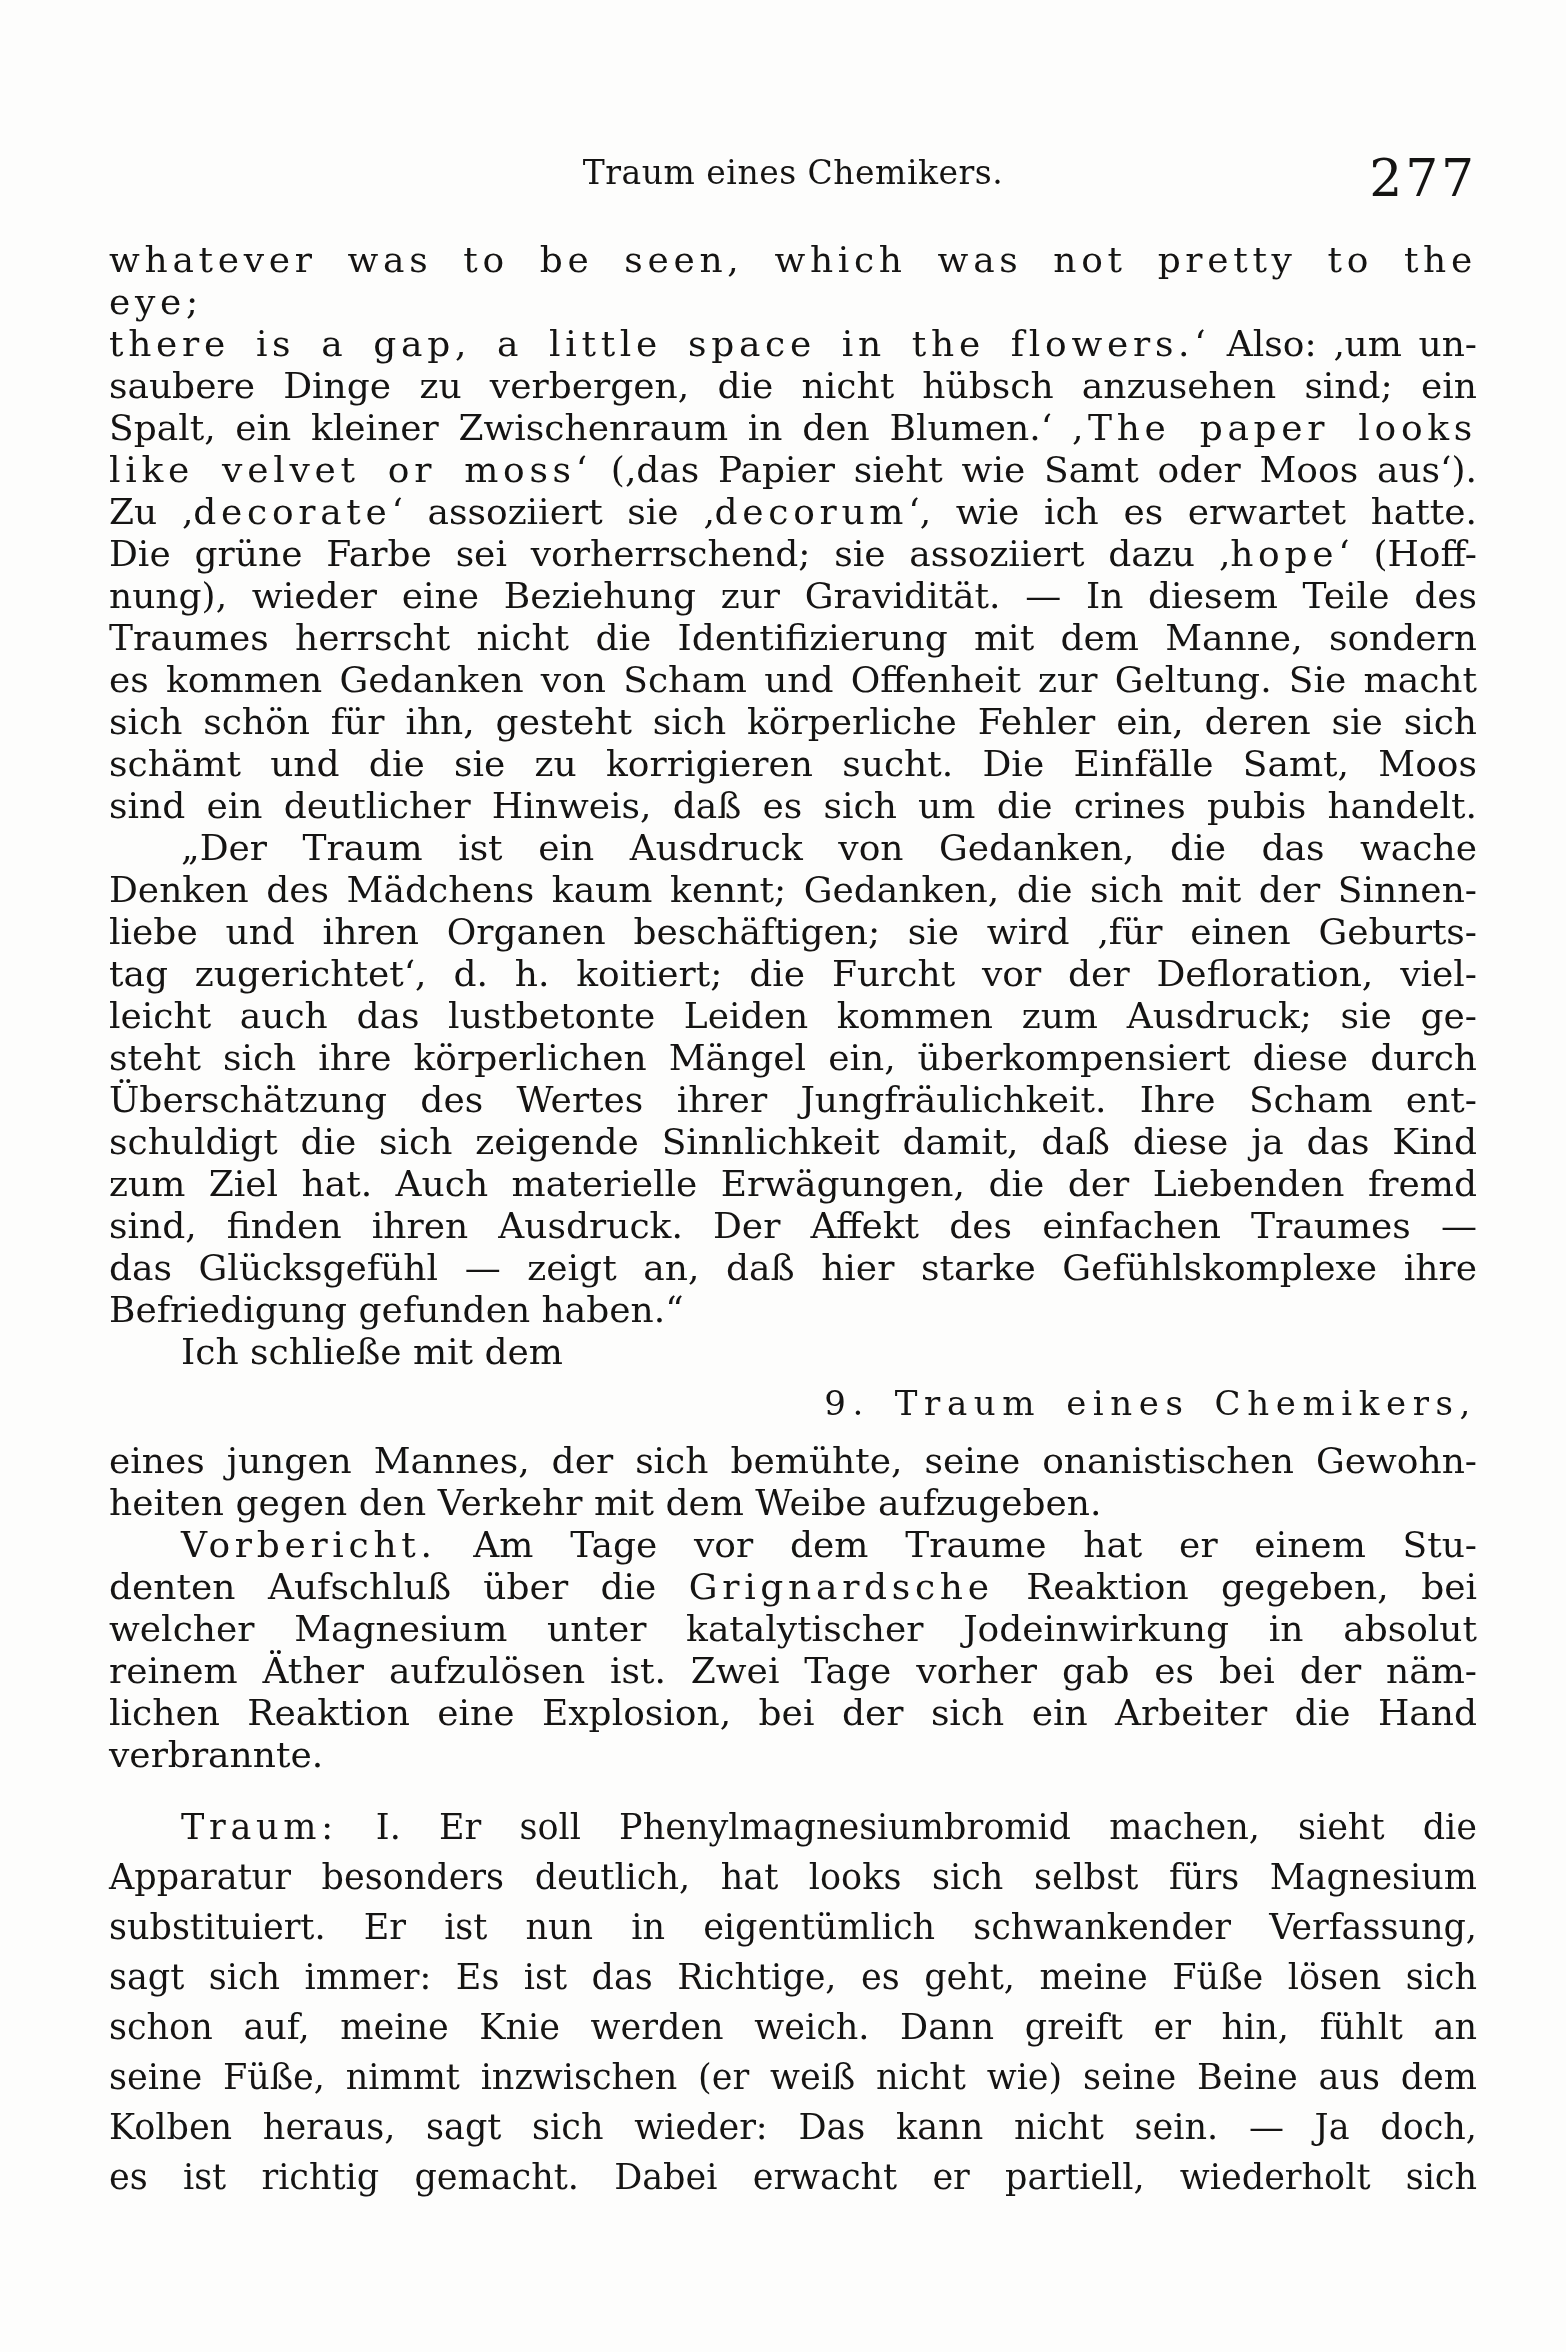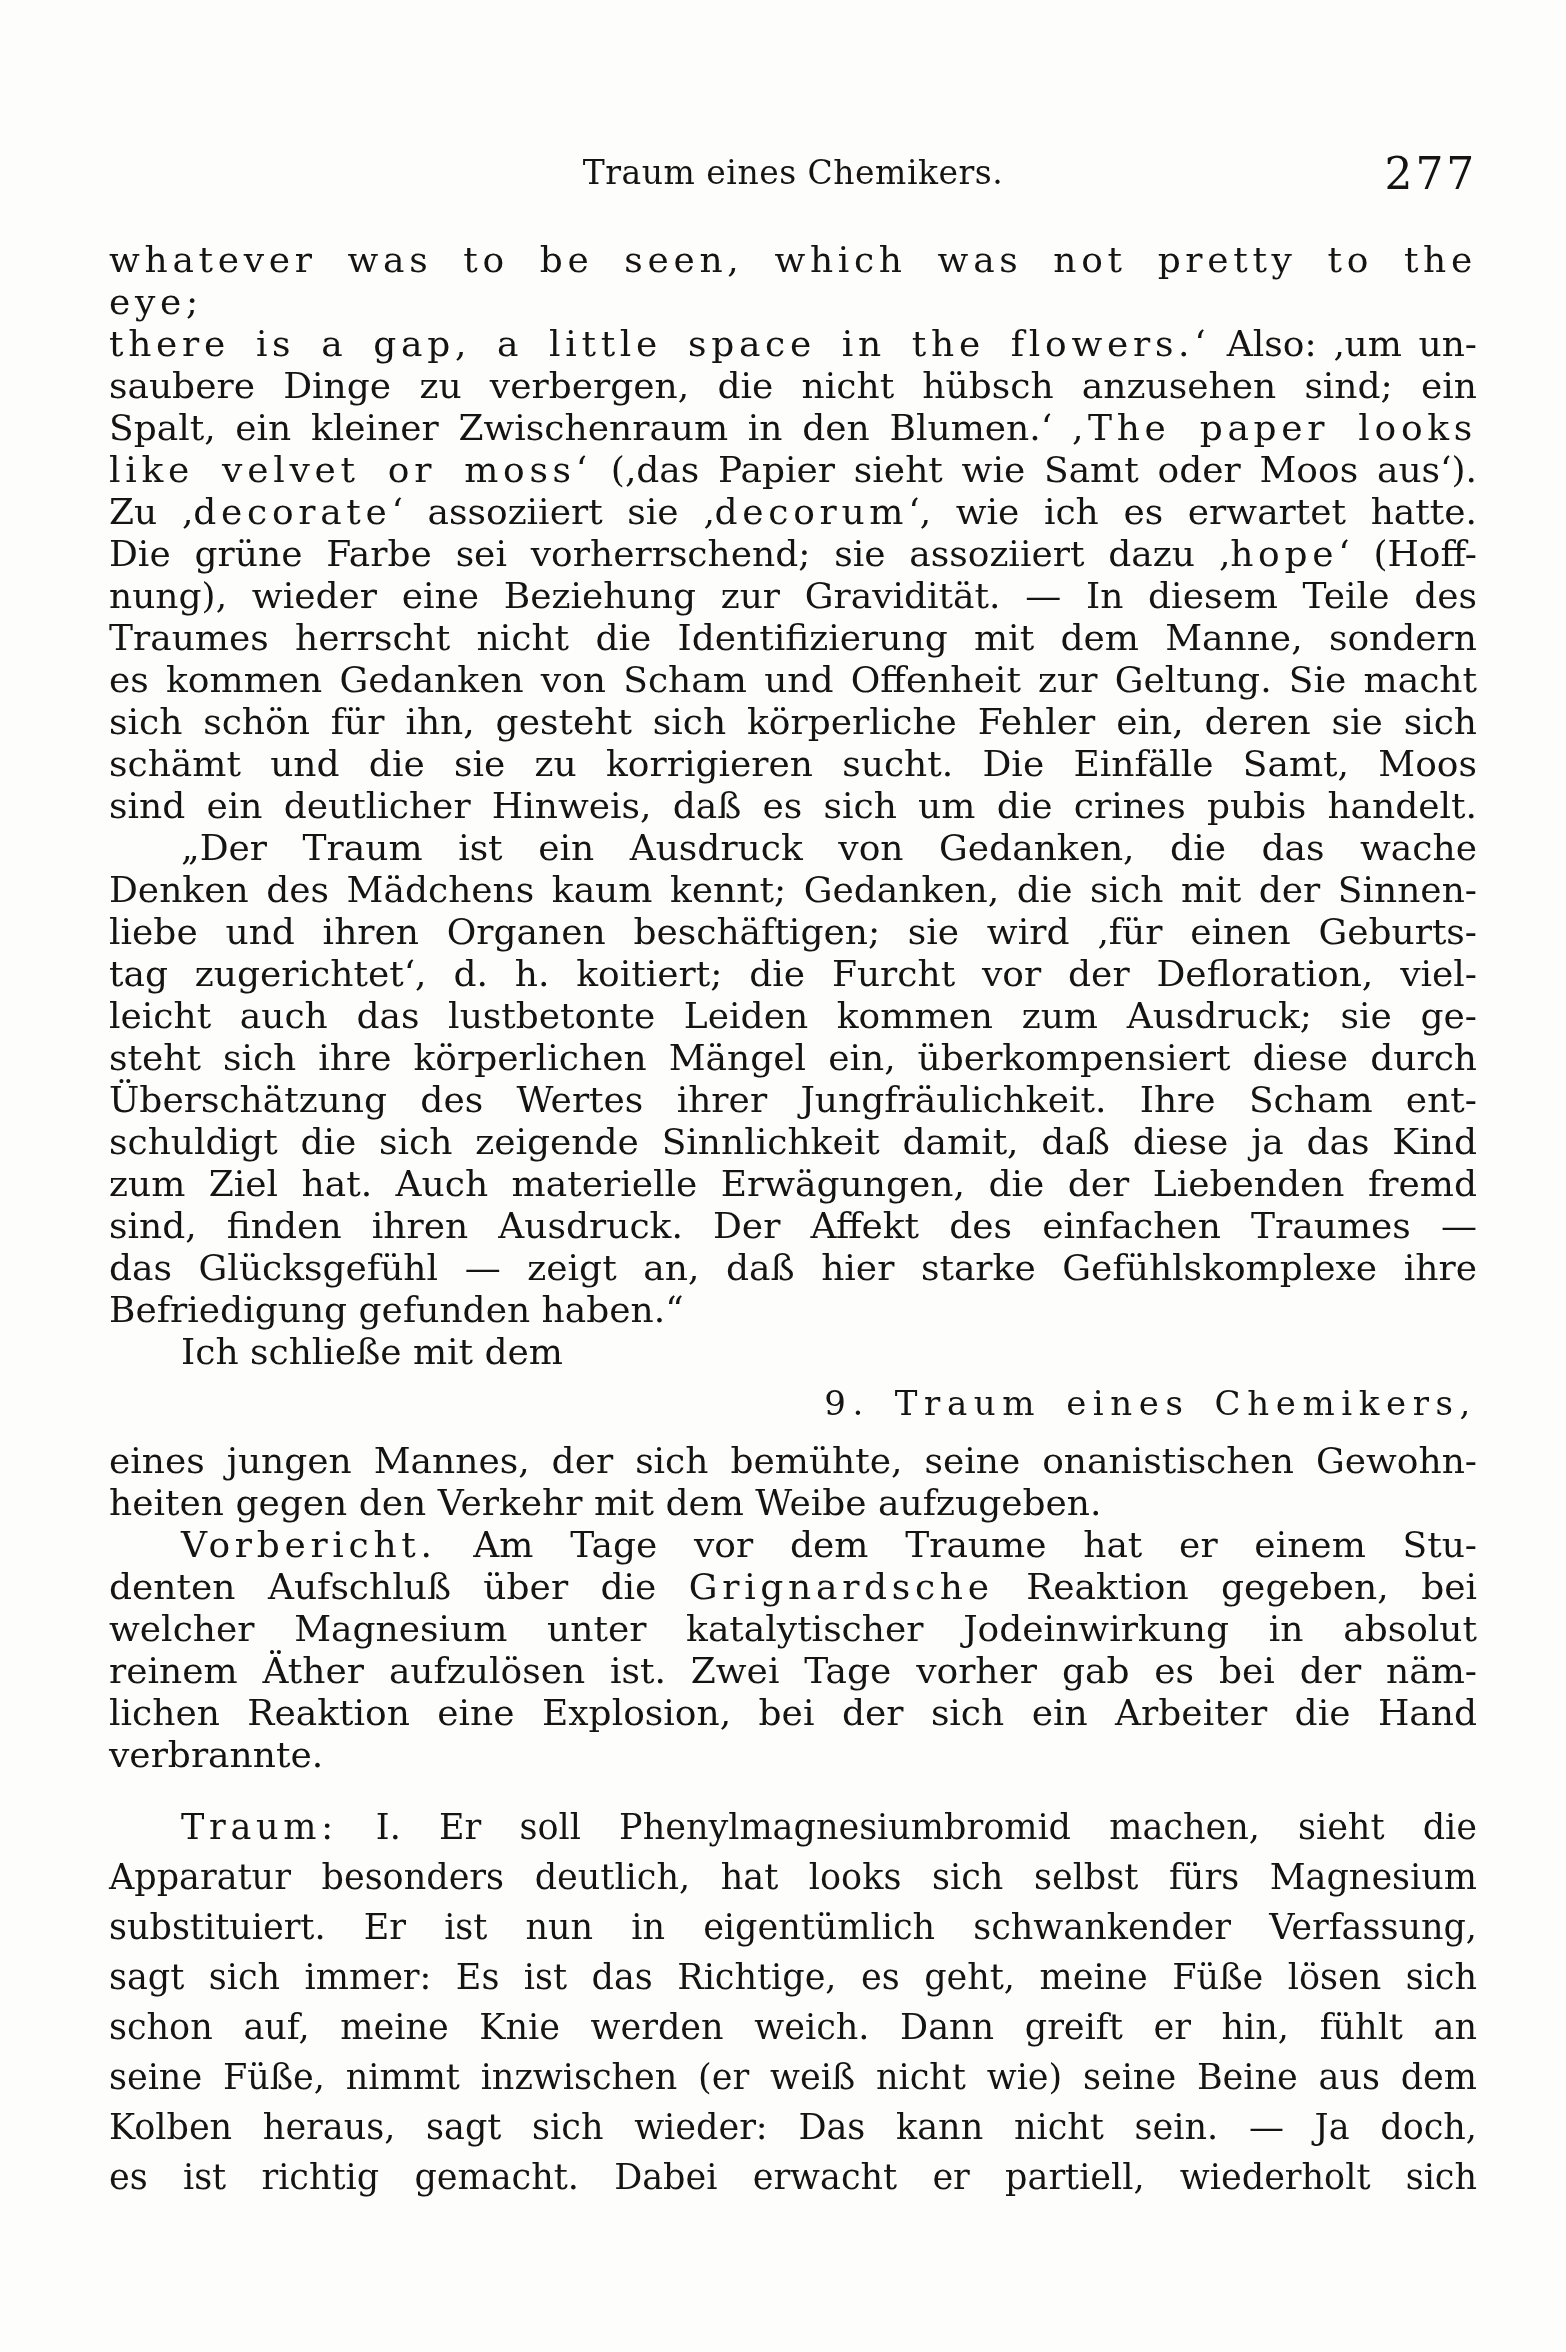--- a/index.html
+++ b/index.html
@@ -27,21 +27,21 @@
   }
   .header-title {
     position: absolute; left: 0; right: 0;
     text-align: center;
     font-size: 33px;
     letter-spacing: 0.5px;
     white-space: nowrap;
   }
   .page-number {
     position: absolute; right: 0; top: -4.7px;
-    font-size: 44px;
+    font-size: 52px;
     letter-spacing: 2.8px;
   }
   .page-body { margin-top: 44px; }
   .para { margin: 0; }
   .line {
     font-size: 36px;
     line-height: 42px;
     text-align: justify;
     text-align-last: justify;
     white-space: normal;

